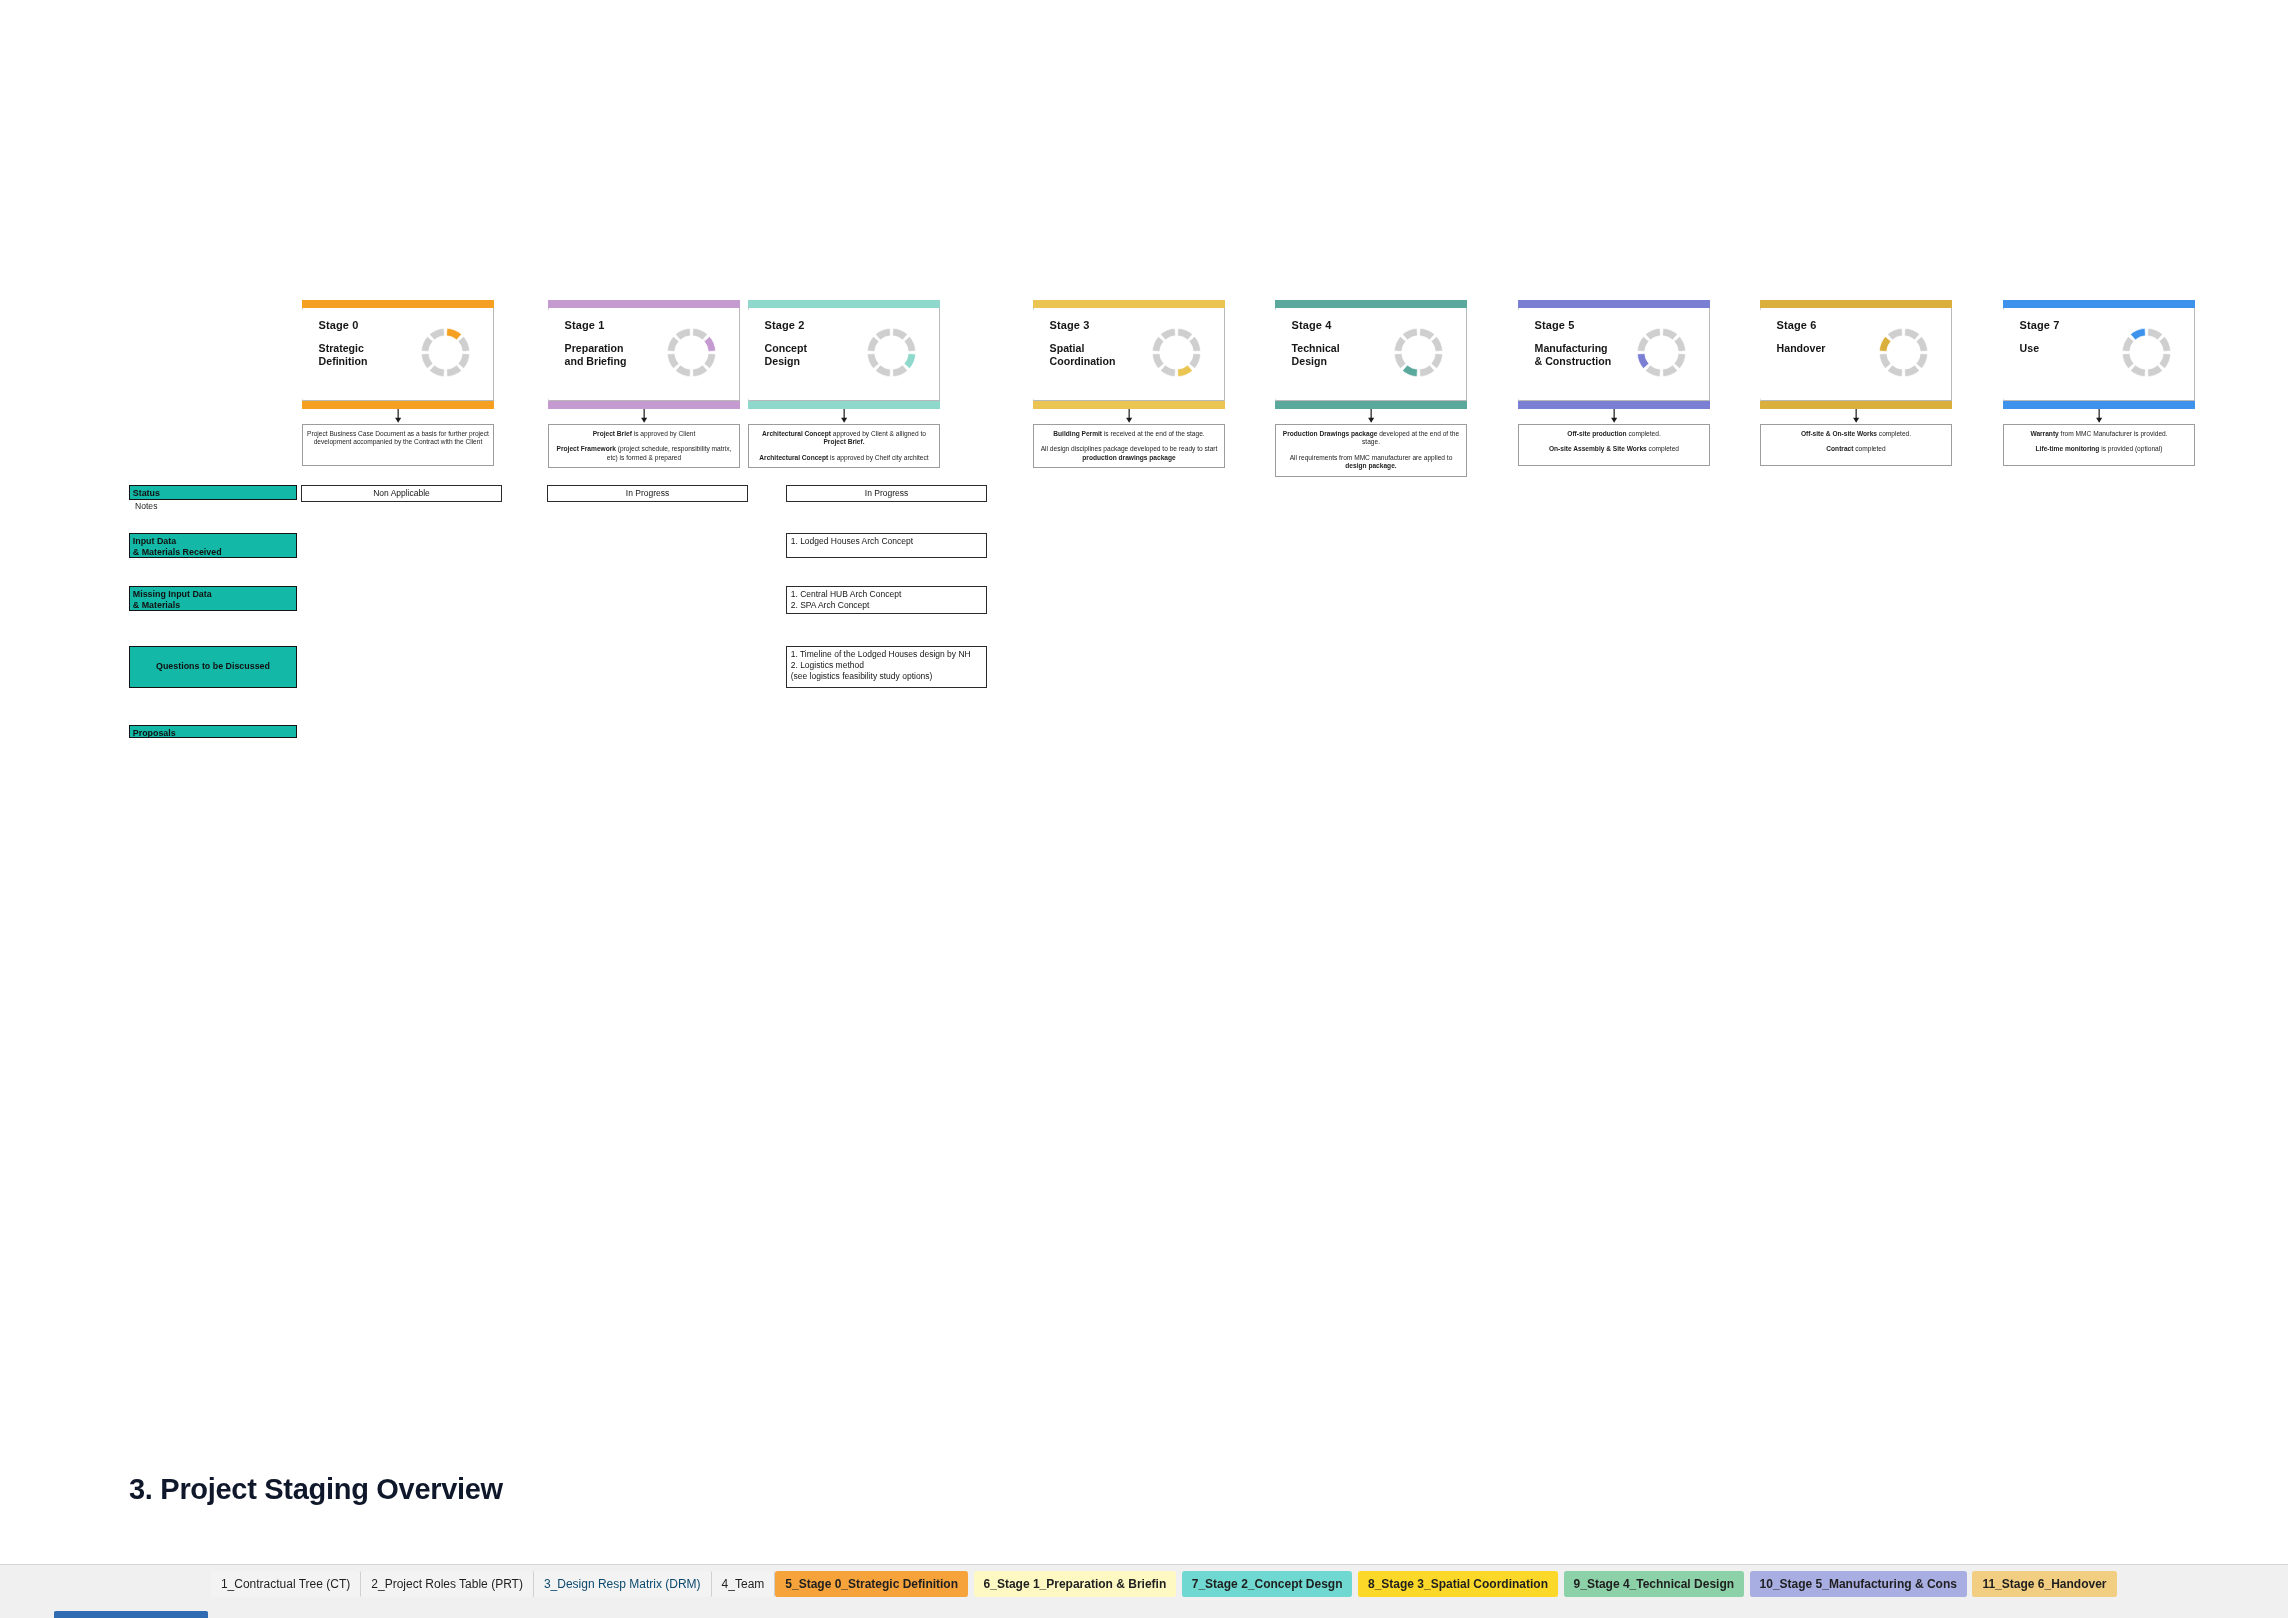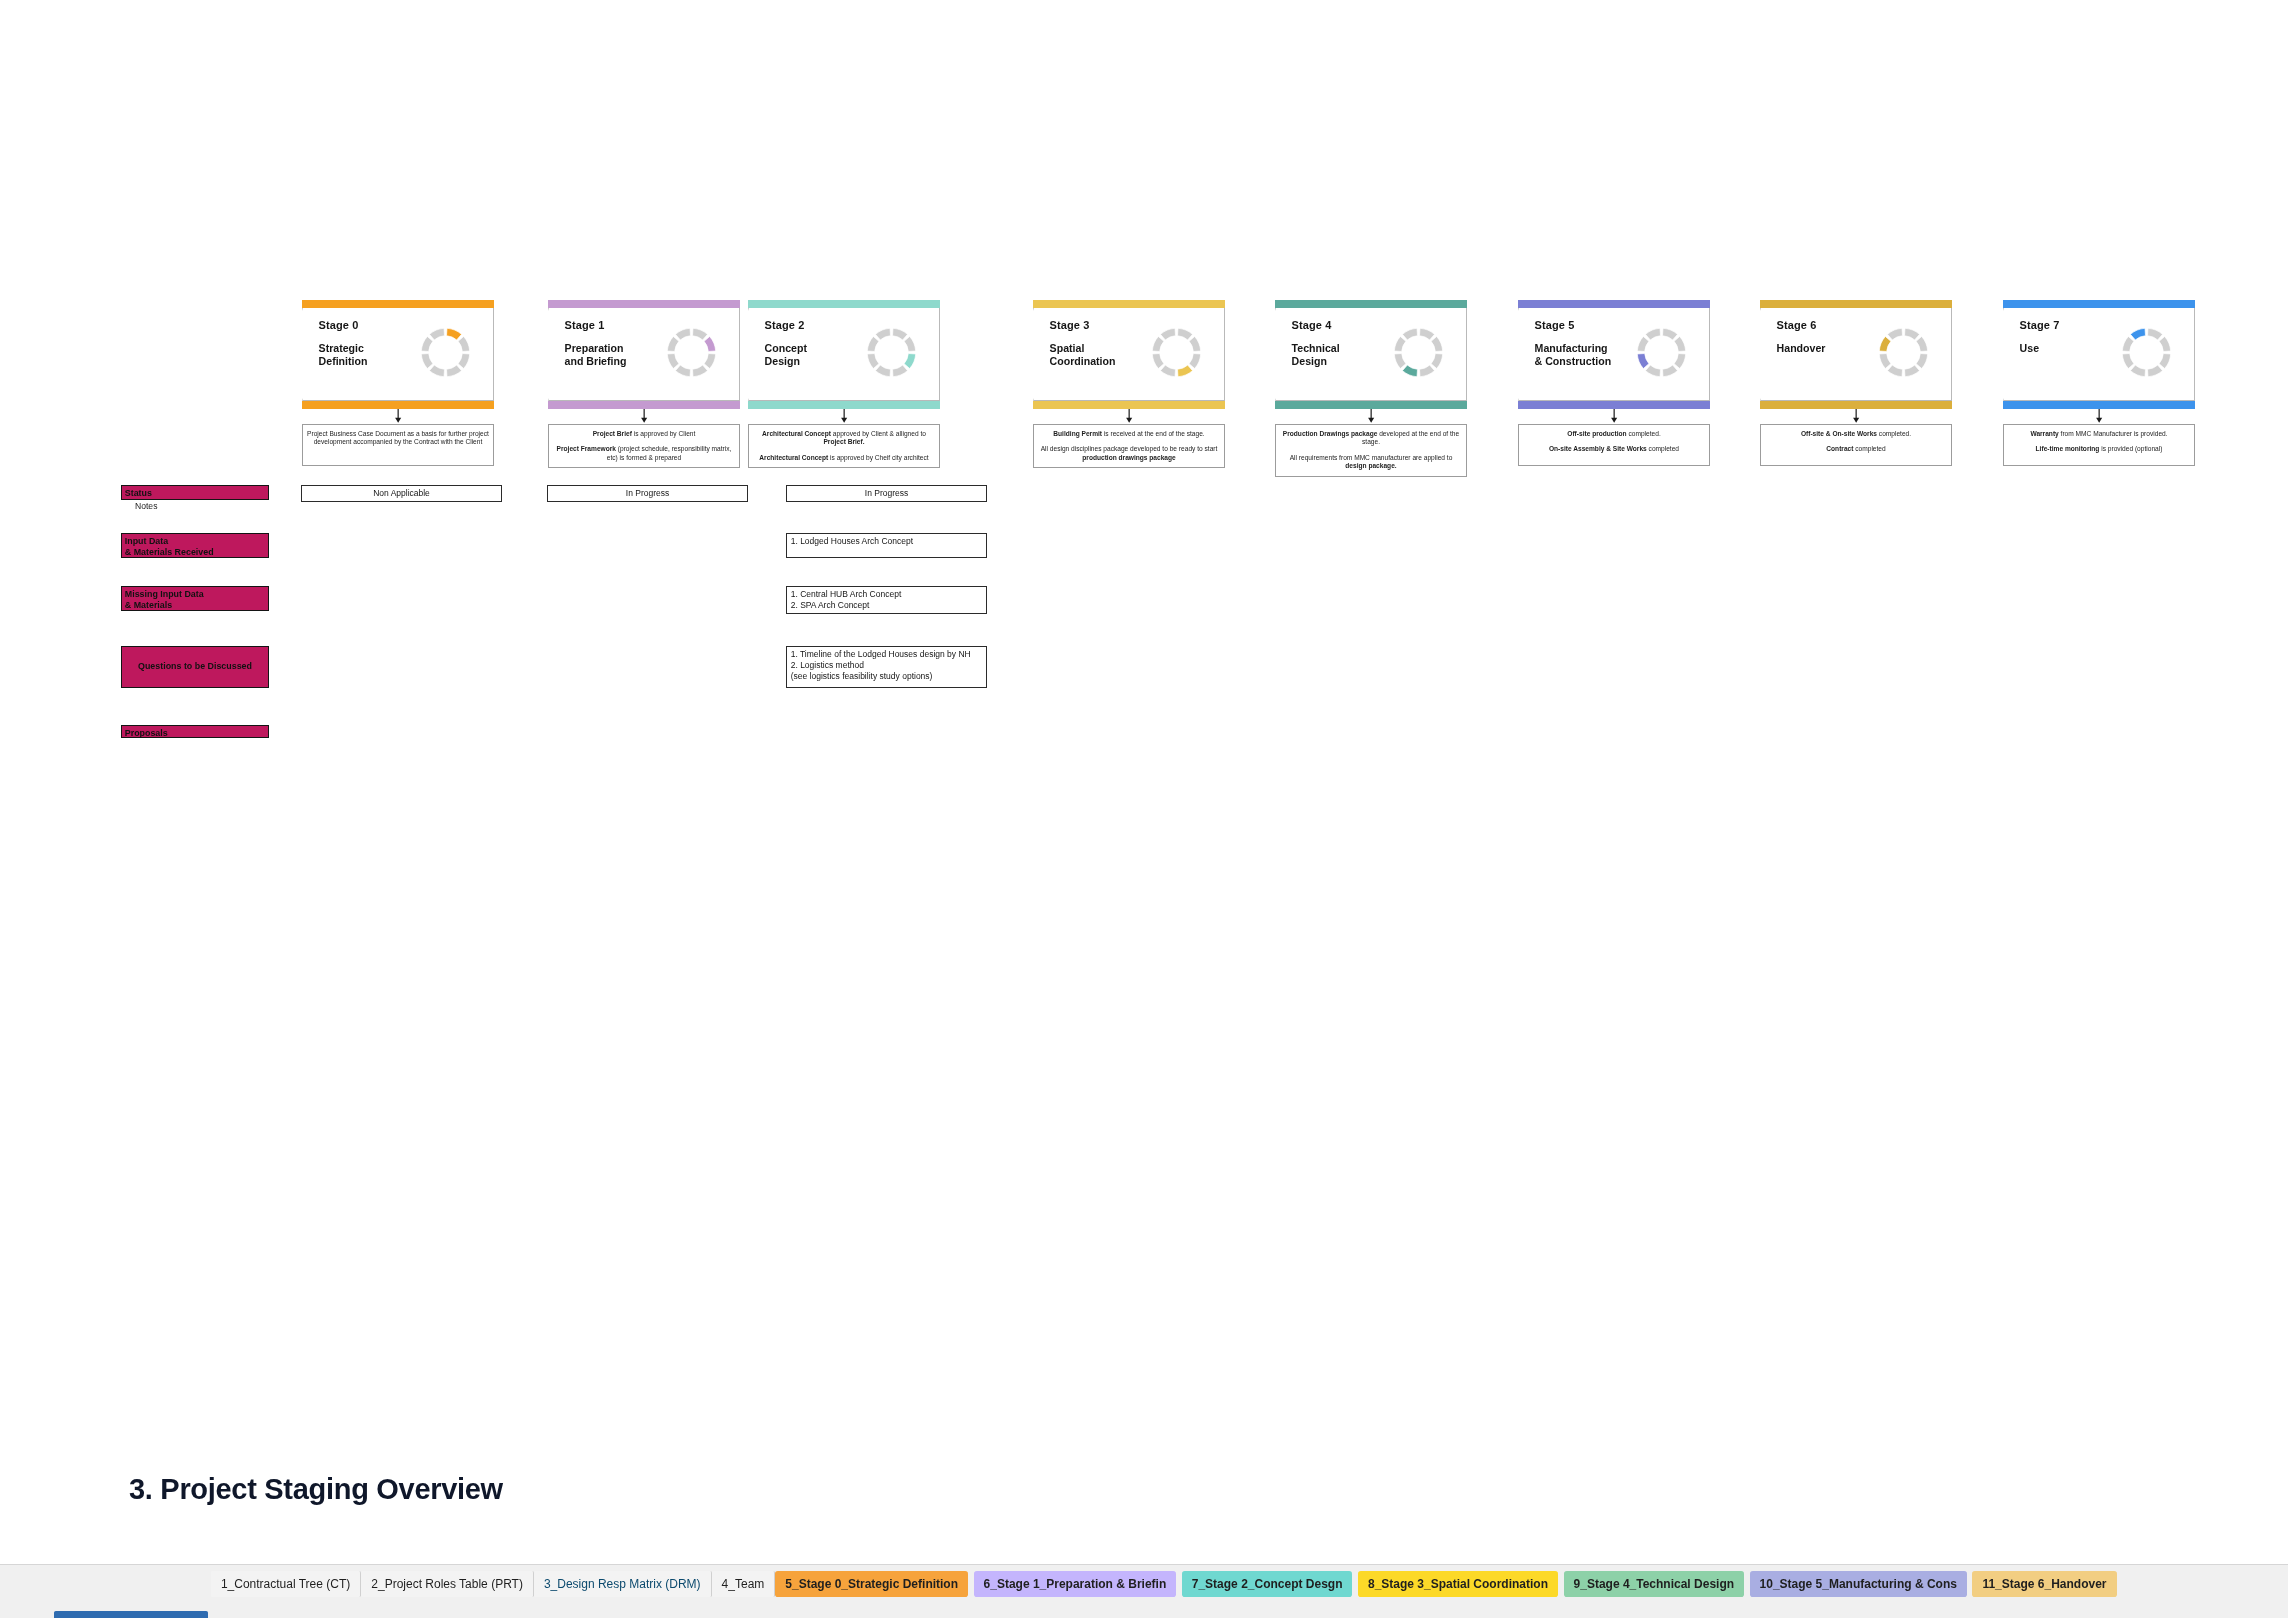--- a/index.html
+++ b/index.html
@@ -48,22 +48,22 @@
     background:#fff;
     padding:4.6px 3.7px 4.6px 3.7px;
     font-size:6.6px;line-height:8.7px;color:#1d1d1d;text-align:center;
   }
   .deliv p{margin:0 0 6.5px 0;}
   .deliv p:last-child{margin-bottom:0;}
   .deliv b{font-weight:bold;}
 
   
   .rowlabel{
-    position:absolute;left:121px;width:148px;
-    border:1.5px solid #141414;box-sizing:border-box;background:#be185d;
+    position:absolute;left:129px;width:168px;
+    border:1.5px solid #141414;box-sizing:border-box;background:#14b8a6;
     font-size:8.9px;font-weight:bold;color:#111;
     padding:1.8px 2.8px;line-height:11.4px;white-space:pre-line;
   }
   .rowlabel.center{display:flex;align-items:center;justify-content:center;text-align:center;}
   .sub-note{
     position:absolute;left:135px;font-size:8.6px;color:#222;
   }
 
   
   .cell{
@@ -367,21 +367,21 @@
   <div id="page-title">3. Project Staging Overview</div>
 
   <div id="tabbar">
     <div id="tabstrip">
         <div class="tab active" style="background: rgb(46, 107, 176); color: rgb(255, 255, 255);">Introduction &amp; Navigation</div>
         <div class="tab" style="background: rgb(243, 243, 243); color: rgb(31, 31, 31);">1_Contractual Tree (CT)</div>
         <div class="tab" style="background: rgb(243, 243, 243); color: rgb(31, 31, 31);">2_Project Roles Table (PRT)</div>
         <div class="tab" style="background: rgb(243, 243, 243); color: #0c4a6e;">3_Design Resp Matrix (DRM)</div>
         <div class="tab" style="background: rgb(243, 243, 243); color: rgb(31, 31, 31);">4_Team</div>
         <div class="tab colored" style="background: rgb(246, 163, 60); color: rgb(31, 31, 31);">5_Stage 0_Strategic Definition</div>
-        <div class="tab colored" style="background: #c4b5fd; color: rgb(31, 31, 31);">6_Stage 1_Preparation &amp; Briefin</div>
+        <div class="tab colored" style="background: #fef9c3; color: rgb(31, 31, 31);">6_Stage 1_Preparation &amp; Briefin</div>
         <div class="tab colored" style="background: rgb(111, 216, 208); color: rgb(31, 31, 31);">7_Stage 2_Concept Desgn</div>
         <div class="tab colored" style="background: rgb(252, 217, 40); color: rgb(31, 31, 31);">8_Stage 3_Spatial Coordination</div>
         <div class="tab colored" style="background: rgb(141, 209, 168); color: rgb(31, 31, 31);">9_Stage 4_Technical Design</div>
         <div class="tab colored" style="background: rgb(169, 174, 226); color: rgb(31, 31, 31);">10_Stage 5_Manufacturing &amp; Cons</div>
         <div class="tab colored" style="background: rgb(242, 206, 130); color: rgb(31, 31, 31);">11_Stage 6_Handover</div>
       </div>
   </div>
 
 </div>
 

